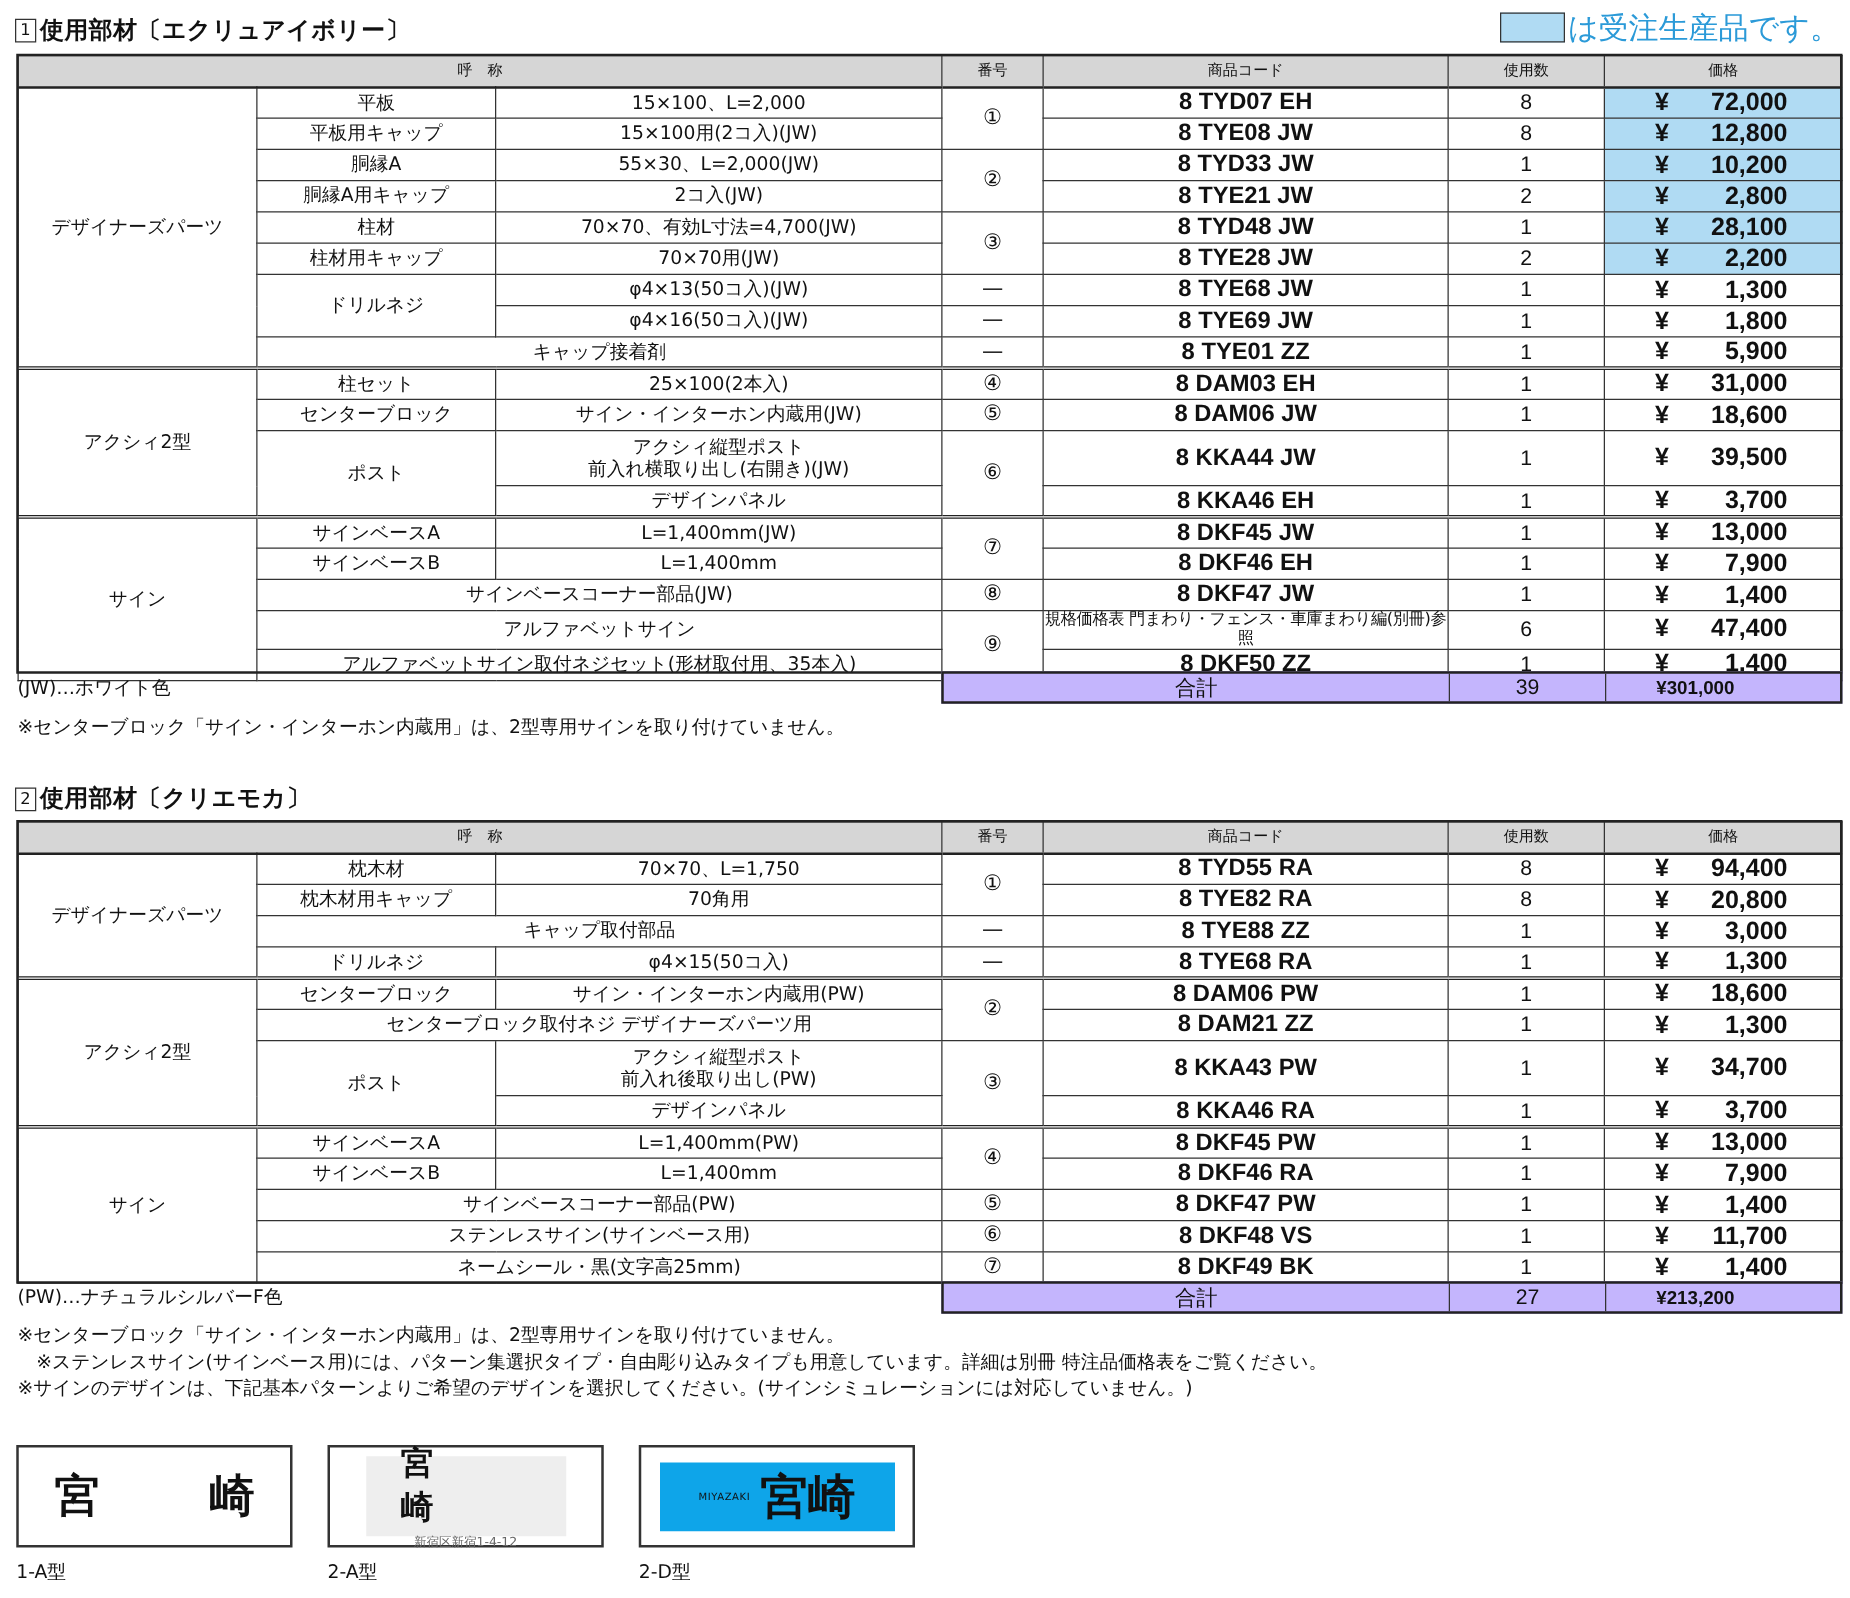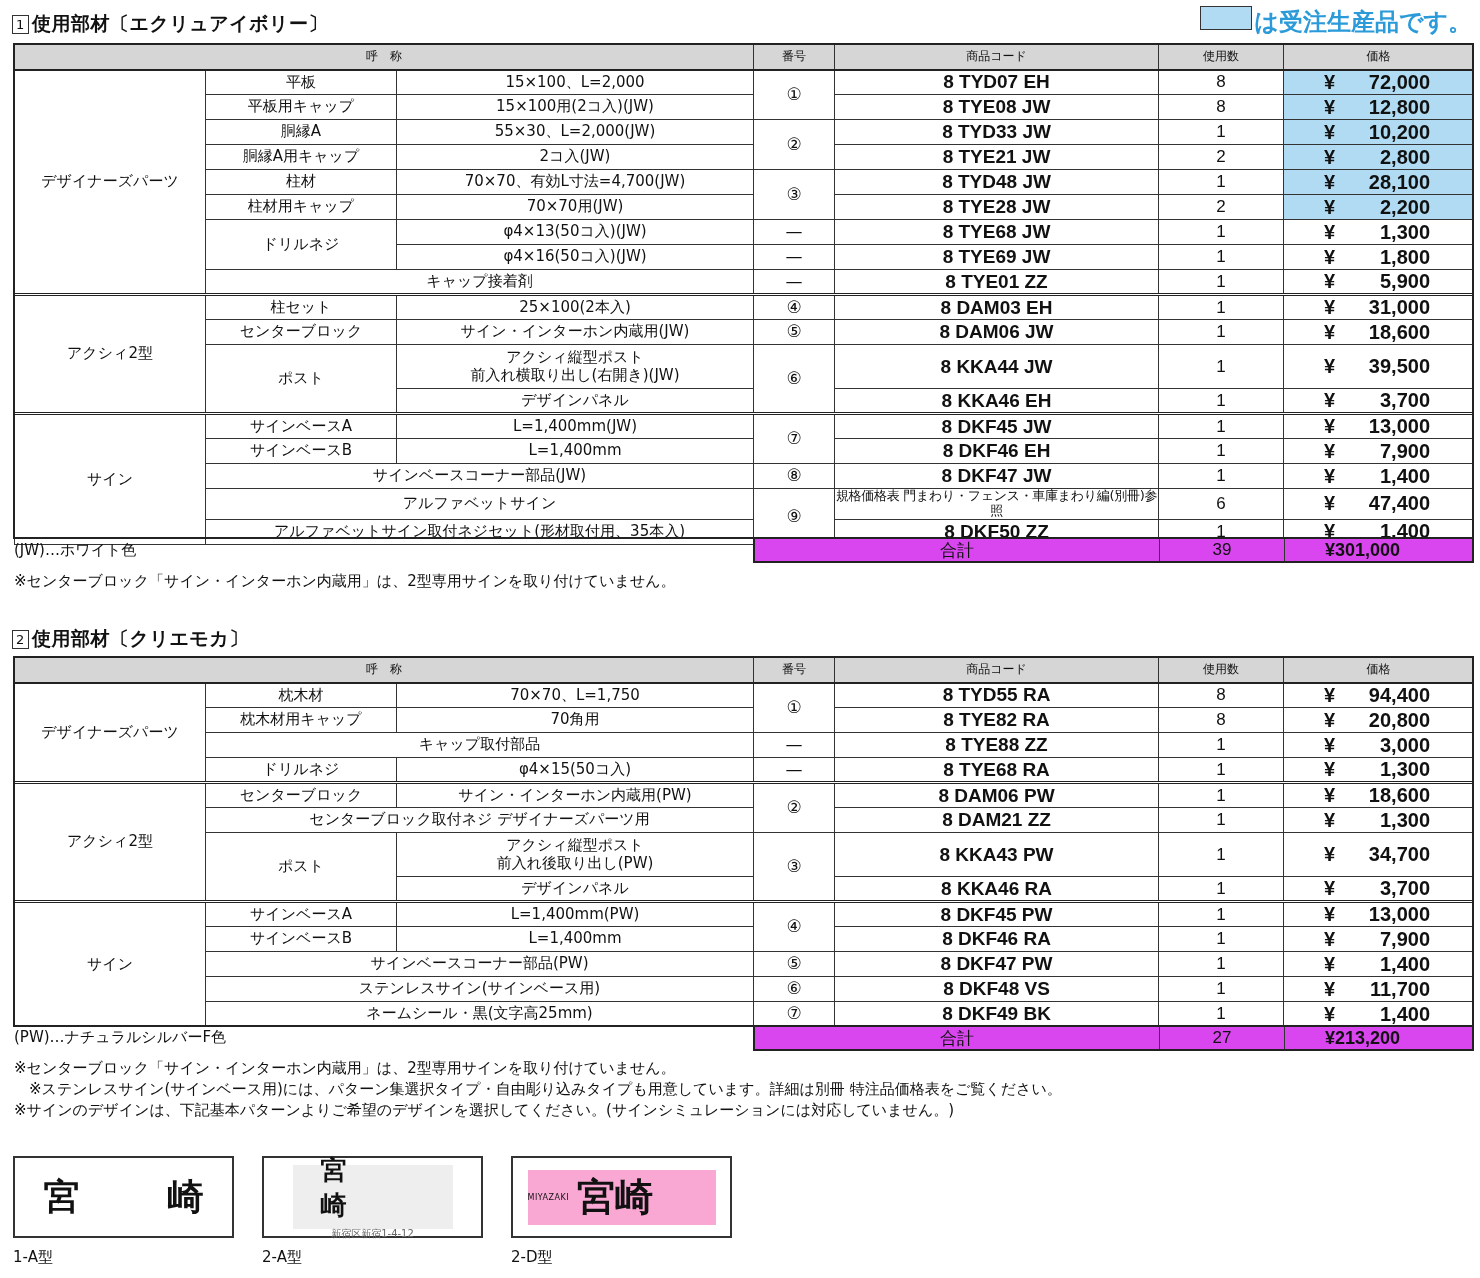--- a/index.html
+++ b/index.html
@@ -10,22 +10,22 @@
   }
   .section-title {
     position: absolute; left: 12px; font-size: 19px; font-weight: bold; letter-spacing: 0.5px;
     display: flex; align-items: center;
   }
   .section-title .num-box {
     display: inline-block; width: 17px; height: 19px; border: 1px solid #333;
     font-size: 13px; line-height: 17px; text-align: center; font-weight: normal; margin-right: 3px;
   }
   .legend {
-    position: absolute; right: 8px; top: 6px; display: flex; 
-    color: #2b9ad8; font-size: 24px; font-weight: bold; padding-left: 46px;
+    position: absolute; right: 8px; top: 6px; display: flex; align-items: center;
+    color: #2b9ad8; font-size: 24px; font-weight: normal; padding-left: 46px;
   }
   .legend .swatch {
     display: inline-block; width: 52px; height: 24px; background: #b0dbf3; border: 1px solid #333; margin-right: 2px;
   }
   table.parts {
     position: absolute; left: 14px; width: 1459px; border-collapse: collapse; table-layout: fixed;
     font-size: 15px;
   }
   table.parts td, table.parts th {
     border: 1px solid #333; text-align: center; vertical-align: middle;
@@ -41,38 +41,38 @@
     font-weight: bold; font-size: 20px; font-family: "Liberation Sans", sans-serif;
     text-align: left; padding-left: 40px;
   }
   table.parts .price .yen { display: inline-block; width: 30px; }
   table.parts .price .amt { display: inline-block; width: 76px; text-align: right; }
   table.parts .blue { background: #b0dbf3; }
   table.parts .circ { font-size: 17px; }
   table.parts .small { font-size: 13px; letter-spacing: -0.3px; }
   .tbl-border { position: absolute; border: 2px solid #222; pointer-events: none; }
   .total-box {
-    position: absolute; border: 2px solid #222; display: flex; height: 26px; background: #d946ef; text-align: center;
+    position: absolute; border: 2px solid #222; display: flex; height: 26px; background: #c4b5fd; text-align: center;
   }
   .total-box div { display: flex; align-items: center; justify-content: center; border-right: 1px solid #333; font-size: 17px; }
   .total-box div:last-child { border-right: none; }
-  .total-box .t-price { font-weight: bold; font-size: 18px; font-family: "Liberation Sans", sans-serif; justify-content: flex-start; padding-left: 40px; }
+  .total-box .t-price { font-weight: bold; font-size: 15px; font-family: "Liberation Sans", sans-serif; justify-content: flex-start; padding-left: 40px; }
   .total-box .t-qty { font-family: "Liberation Sans", sans-serif; }
   .note { position: absolute; left: 14px; font-size: 15px; }
   .signs { position: absolute; top: 1156px; left: 13px; display: flex; gap: 28px; }
   .sign { width: 221px; }
   .sign .plate {
     width: 221px; height: 82px; border: 2px solid #333; background: #fff; display: flex; align-items: center; justify-content: center;
   }
   .sign .cap { margin-top: 10px; font-size: 15px; }
   .p1 { font-family: "DejaVu Sans", sans-serif; font-weight: bold; font-size: 36px; letter-spacing: 26px; padding-left: 26px; }
   .p2 { width: 115px; height: 64px; background: #eeeeee; display: flex; flex-direction: column; align-items: center; justify-content: center; width: 113px; }
   .p2 .big { font-size: 26px; font-weight: bold; letter-spacing: 28px; padding-left: 28px; font-family: "DejaVu Serif", serif; }
   .p2 .addr { font-size: 10px; color: #666; margin-top: 4px; }
-  .p3 { width: 133px; height: 55px; background: #f9a8d4; display: flex; align-items: center; justify-content: flex-start; gap: 8px; width: 188px; }
+  .p3 { width: 133px; height: 55px; background: #0ea5e9; display: flex; align-items: center; justify-content: center; gap: 8px; width: 188px; }
   .p3 .rom { font-size: 8px; letter-spacing: 0.5px; }
   .p3 .kanji { font-size: 38px; font-family: "DejaVu Serif", serif; font-weight: bold; }
 </style>
 </head>
 <body>
 
 <div class="section-title" style="top:11px;">
   <span class="num-box">1</span>
   <span>使用部材〔エクリュアイボリー〕</span>
 </div>

